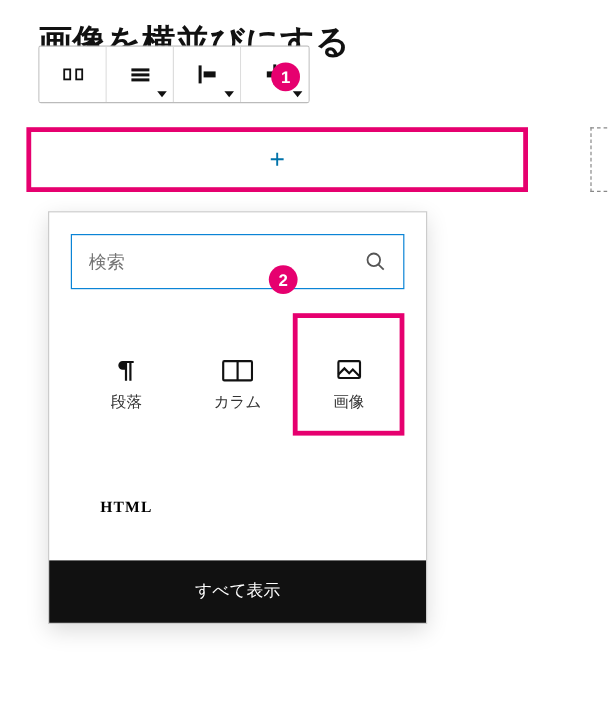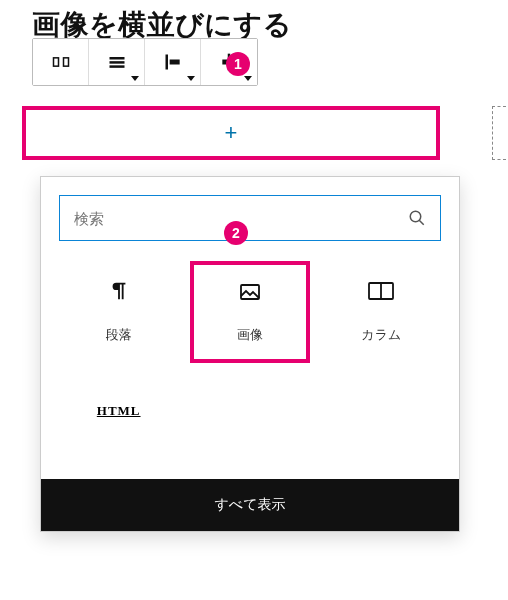--- a/index.html
+++ b/index.html
@@ -5,21 +5,21 @@
     * { box-sizing: border-box; margin: 0; padding: 0; }
     body {
       font-family: -apple-system, "Segoe UI", "Hiragino Sans", "Hiragino Kaku Gothic ProN", Meiryo, sans-serif;
       background: #fff;
       width: 508px;
       height: 600px;
       position: relative;
     }
     .title-area {
       position: absolute;
-      top: 6px;
+      top: 16px;
       left: 32px;
       font-size: 28px;
       font-weight: 700;
       color: #111;
       letter-spacing: 0.5px;
     }
     .toolbar {
       position: absolute;
       top: 38px;
       left: 32px;
@@ -76,21 +76,21 @@
       right: 2px;
       width: 14px;
       height: 54px;
       border: 1.5px dashed #888;
       border-right: none;
     }
     .inserter {
       position: absolute;
       top: 176px;
       left: 40px;
-      width: 420px;
+      width: 316px;
       border: 1px solid #ccc;
       box-shadow: 0 6px 18px rgba(0,0,0,0.15);
       background: #fff;
       padding: 18px 18px 0 18px;
     }
     .search-wrap {
       border: 1.5px solid #0a84d6;
       height: 46px;
       display: flex;
       align-items: center;
@@ -102,38 +102,37 @@
       border: none;
       outline: none;
       font-size: 15px;
       color: #888;
       background: transparent;
     }
     .search-wrap .sicon { width: 18px; height: 18px; }
     .grid {
       display: grid;
       grid-template-columns: repeat(3, 1fr);
-      gap: 12px;
+      gap: 0;
     }
     .block-item {
       height: 102px;
       display: flex;
       flex-direction: column;
       align-items: center;
       justify-content: center;
       cursor: pointer;
       position: relative;
     }
     .block-item .bicon {
       height: 40px;
       display: flex;
-      align-items: flex-start;
+      align-items: flex-end;
       justify-content: center;
       margin-bottom: 6px;
-      text-decoration: underline;
     }
     .block-item .blabel {
       font-size: 13px;
       color: #333;
     }
     .html-label {
       font-family: Georgia, serif;
       font-size: 13px;
       font-weight: 700;
       letter-spacing: 1px;
@@ -221,40 +220,40 @@
   <div class="grid">
     <div class="block-item">
       <div class="bicon">
         <svg width="22" height="22" viewBox="0 0 24 24" fill="#111">
             <path d="M9 3a4 4 0 000 8h2v10h2V5h2v16h2V5h2V3H9z"></path>
           </svg>
       </div>
       <div class="blabel">段落</div>
     </div>
 
+    <div class="block-item">
+      <div class="bicon">
+        <svg width="26" height="22" viewBox="0 0 26 22" fill="none" stroke="#111" stroke-width="1.8">
+          <rect x="1" y="3" width="24" height="16" rx="1"></rect>
+            <line x1="13" y1="3" x2="13" y2="19"></line>
+        </svg>
+      </div>
+      <div class="blabel">カラム</div>
+    </div>
+
     <div class="block-item highlight-image">
       <div class="bicon">
         <svg width="24" height="24" viewBox="0 0 24 24" fill="none" stroke="#111" stroke-width="1.8">
           <rect x="3" y="5" width="18" height="14" rx="1"></rect>
             <path d="M3 16l5-5 4 4 3-3 6 6"></path>
         </svg>
       </div>
       <div class="blabel">画像</div>
     </div>
 
-    <div class="block-item">
-      <div class="bicon">
-        <svg width="26" height="22" viewBox="0 0 26 22" fill="none" stroke="#111" stroke-width="1.8">
-          <rect x="1" y="3" width="24" height="16" rx="1"></rect>
-            <line x1="13" y1="3" x2="13" y2="19"></line>
-        </svg>
-      </div>
-      <div class="blabel">カラム</div>
-    </div>
-
 
     <div class="block-item">
       <div class="bicon">
         <span class="html-label">HTML</span>
       </div>
     </div>
 
   </div>
 
   <div class="footer-bar">すべて表示</div>

